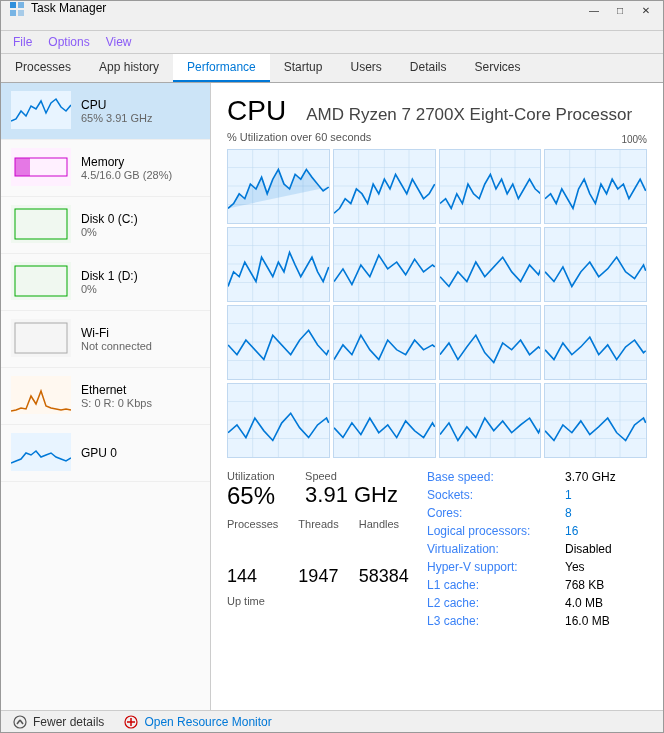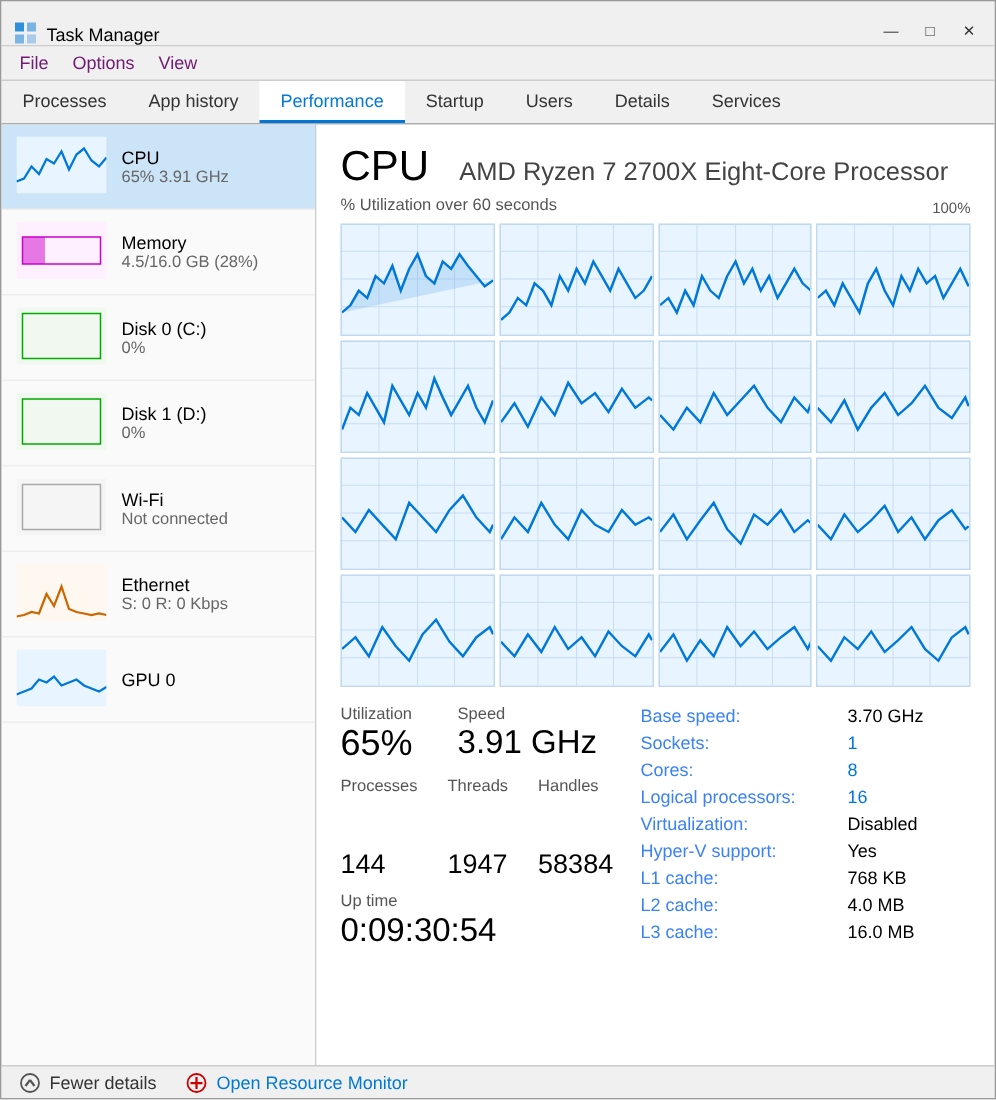--- a/index.html
+++ b/index.html
@@ -16,21 +16,21 @@
       height: 733px;
       background: #f0f0f0;
       border: 1px solid #999;
       display: flex;
       flex-direction: column;
     }
     .title-bar {
       background: #f0f0f0;
       height: 30px;
       display: flex;
-      align-items: flex-end;
+      align-items: flex-start;
       padding: 0 8px;
       border-bottom: 1px solid #ccc;
     }
     .title-bar-icon {
       width: 16px;
       height: 16px;
       margin-right: 6px;
     }
     .title-text {
       font-size: 12px;
@@ -56,21 +56,21 @@
       display: flex;
       gap: 0;
       padding: 2px 4px;
       background: #f0f0f0;
       border-bottom: 1px solid #ccc;
     }
     .menu-item {
       padding: 2px 8px;
       font-size: 12px;
       cursor: pointer;
-      color: #701a75;
+      color: #8b5cf6;
     }
     .tab-bar {
       display: flex;
       background: #f0f0f0;
       border-bottom: 1px solid #aaa;
     }
     .tab {
       padding: 6px 14px;
       font-size: 12px;
       cursor: pointer;
@@ -579,21 +579,20 @@
               <div class="proc-label">Threads</div>
               <div class="proc-value">1947</div>
             </div>
             <div class="proc-block">
               <div class="proc-label">Handles</div>
               <div class="proc-value">58384</div>
             </div>
           </div>
           <div class="uptime-section">
             <div class="uptime-label">Up time</div>
-            <div class="uptime-value">0:09:30:54</div>
           </div>
         </div>
 
         <div style="min-width:220px; font-size:12px;">
           <div class="info-row">
             <span class="info-key">Base speed:</span>
             <span class="info-val">3.70 GHz</span>
           </div>
           <div class="info-row">
             <span class="info-key">Sockets:</span>

